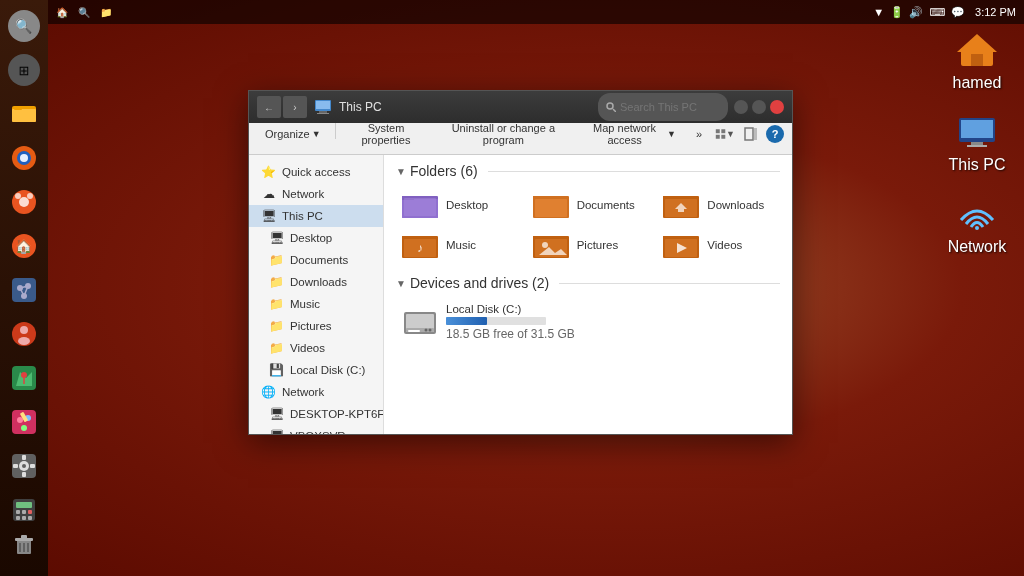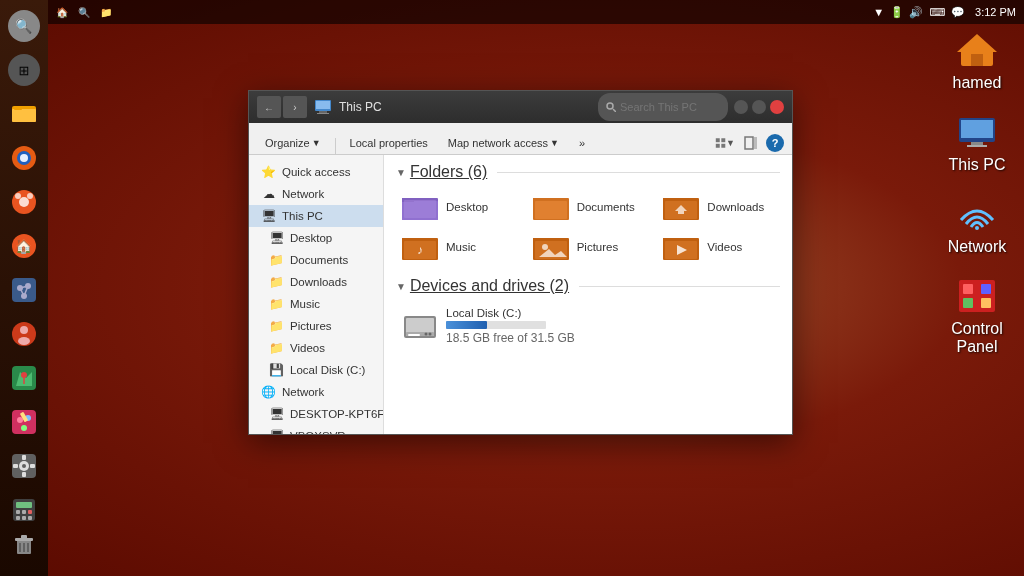--- a/index.html
+++ b/index.html
@@ -231,21 +231,21 @@
       outline: none;
       width: 100px;
     }
 
     
     .window-toolbar {
       height: 32px;
       background: #f0f0f0;
       border-bottom: 1px solid #ccc;
       display: flex;
-      align-items: flex-end;
+      align-items: flex-start;
       padding: 0 8px;
       gap: 4px;
     }
 
     .toolbar-btn {
       height: 22px;
       padding: 0 8px;
       font-size: 11px;
       background: none;
       border: none;
@@ -336,23 +336,22 @@
     .section-header {
       display: flex;
       align-items: center;
       gap: 4px;
       margin-bottom: 8px;
       color: #444;
       font-size: 12px;
     }
 
     .section-header-text {
-      font-size: 16px;
+      font-size: 14px;
       color: #333;
-      text-decoration: underline;
     }
 
     .section-divider {
       flex: 1;
       height: 1px;
       background: #ddd;
       margin-left: 6px;
     }
 
     .items-grid {
@@ -597,32 +596,20 @@
       <div class="desktop-icon-img">
         <svg width="40" height="32" viewBox="0 0 40 32">
           <path d="M4 22 Q20 4 36 22" stroke="#60c0ff" stroke-width="3" fill="none"></path>
           <path d="M9 26 Q20 12 31 26" stroke="#60c0ff" stroke-width="3" fill="none"></path>
           <path d="M14 29 Q20 20 26 29" stroke="#60c0ff" stroke-width="3" fill="none"></path>
           <circle cx="20" cy="30" r="2" fill="#60c0ff"></circle>
         </svg>
       </div>
       <span class="desktop-icon-label">Network</span>
     </div>
-    <div class="desktop-icon">
-      <div class="desktop-icon-img">
-        <svg width="40" height="36" viewBox="0 0 40 36">
-          <rect x="2" y="2" width="36" height="32" rx="2" fill="#cc2020"></rect>
-          <rect x="6" y="6" width="10" height="10" rx="1" fill="#ff6060"></rect>
-          <rect x="24" y="6" width="10" height="10" rx="1" fill="#6060ff"></rect>
-          <rect x="6" y="20" width="10" height="10" rx="1" fill="#60c060"></rect>
-          <rect x="24" y="20" width="10" height="10" rx="1" fill="#ffc060"></rect>
-        </svg>
-      </div>
-      <span class="desktop-icon-label">Control Panel</span>
-    </div>
   </div>
 
   <div class="explorer-window">
 
     <div class="window-titlebar">
       <div class="title-nav-btns">
         <button class="nav-btn">←</button>
         <button class="nav-btn">›</button>
       </div>
       <div class="title-icon">
@@ -648,21 +635,24 @@
       </div>
     </div>
 
     <div class="window-toolbar">
       <button class="toolbar-btn">
         <span>Organize</span>
         <span style="font-size:9px;">▼</span>
       </button>
       <div class="toolbar-sep"></div>
       <button class="toolbar-btn">
-        <span>Local properties</span>
+        <span>System properties</span>
+      </button>
+      <button class="toolbar-btn">
+        <span>Uninstall or change a program</span>
       </button>
       <button class="toolbar-btn">
         <span>Map network access</span>
         <span style="font-size:9px;">▼</span>
       </button>
       <button class="toolbar-btn">
         <span>»</span>
       </button>
       <div class="toolbar-right">
         <button class="view-btn">

